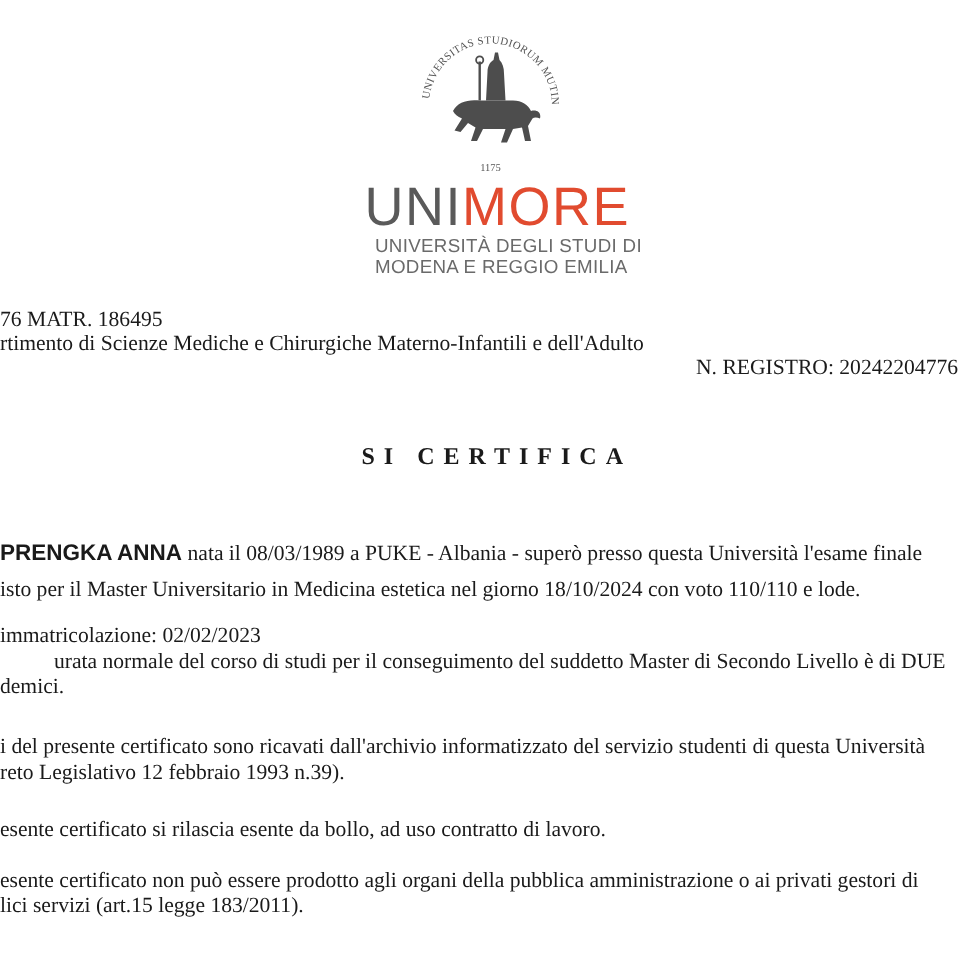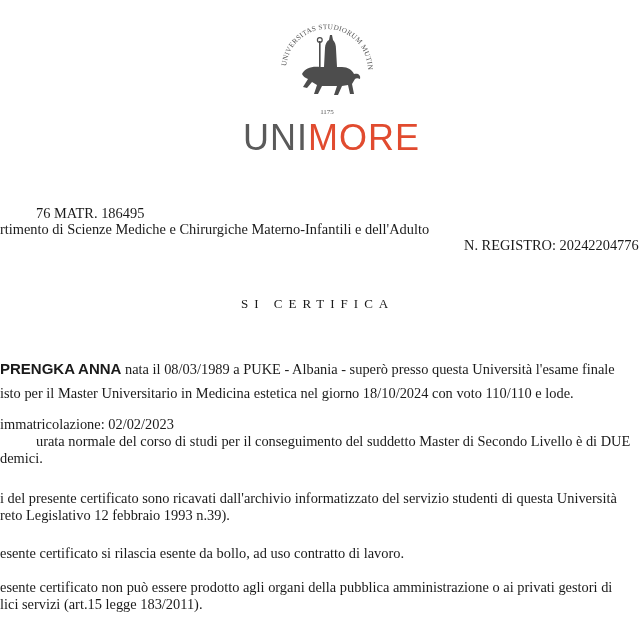--- a/index.html
+++ b/index.html
@@ -4,21 +4,21 @@
 <style>
   html, body { margin: 0; padding: 0; background: #ffffff; }
   body { width: 640px; height: 640px; overflow: hidden; position: relative; font-family: "Liberation Serif", "DejaVu Serif", serif; color: #1a1a1a; }
   .seal { position: absolute; left: 272px; top: 18px; width: 110px; height: 100px; }
   .seal svg { width: 110px; height: 100px; }
   .brand { position: absolute; left: 243px; top: 120px; font-family: "Liberation Sans", "DejaVu Sans", sans-serif; font-size: 36px; letter-spacing: 1px; line-height: 36px; }
   .brand .uni { color: #5a5a5a; margin-top: 33px; }
   .brand .more { color: #e14b2f; }
   .brand-sub { position: absolute; left: 250px; top: 157px; font-family: "Liberation Sans", "DejaVu Sans", sans-serif; font-size: 12.5px; color: #6a6a6a; line-height: 14px; letter-spacing: 0.2px; }
   .line { position: absolute; white-space: nowrap; font-size: 14.4px; line-height: 16px; }
-  .title { position: absolute; left: 241px; top: 296px; font-size: 13px; letter-spacing: 6px; white-space: nowrap; }
+  .title { position: absolute; left: 241px; top: 296px; font-size: 16px; letter-spacing: 6px; white-space: nowrap; font-weight: bold; }
   .bold-name { font-family: "Liberation Sans", "DejaVu Sans", sans-serif; font-weight: bold; font-size: 15px; }
 </style>
 </head>
 <body>
 
 <div class="seal">
   <svg viewBox="0 0 110 100">
     <defs>
       <path id="arc" d="M 14 52 A 41 41 0 1 1 96 52" fill="none"></path>
     </defs>
@@ -33,23 +33,25 @@
       <circle cx="47.8" cy="22" r="2.4" fill="none" stroke="#4d4d4d" stroke-width="1.2"></circle>
     </g>
     <text x="55" y="96" text-anchor="middle" font-family="Liberation Serif, serif" font-size="7" fill="#555">1175</text>
   </svg>
 </div>
 
 <div class="brand">
   <span class="uni">UNI</span><span class="more">MORE</span>
 </div>
 <div class="brand-sub">
+  <div>UNIVERSITÀ DEGLI STUDI DI</div>
+  <div>MODENA E REGGIO EMILIA</div>
 </div>
 
-<div class="line" style="left:0; top:205px;padding-left:36px;">76 MATR. 186495</div>
+<div class="line" style="left:0; top:205px;">76 MATR. 186495</div>
 <div class="line" style="left:0; top:221px;">rtimento di Scienze Mediche e Chirurgiche Materno-Infantili e dell'Adulto</div>
 <div class="line" style="left:464px; top:237px;">N. REGISTRO: 20242204776</div>
 
 <div class="title">SI CERTIFICA</div>
 
 <div class="line" style="left:0; top:361px;">
   <span class="bold-name">PRENGKA ANNA</span><span> nata il 08/03/1989 a PUKE - Albania - superò presso questa Università l'esame finale</span>
 </div>
 <div class="line" style="left:0; top:385px;">isto per il Master Universitario in Medicina estetica nel giorno 18/10/2024 con voto 110/110 e lode.</div>
 

